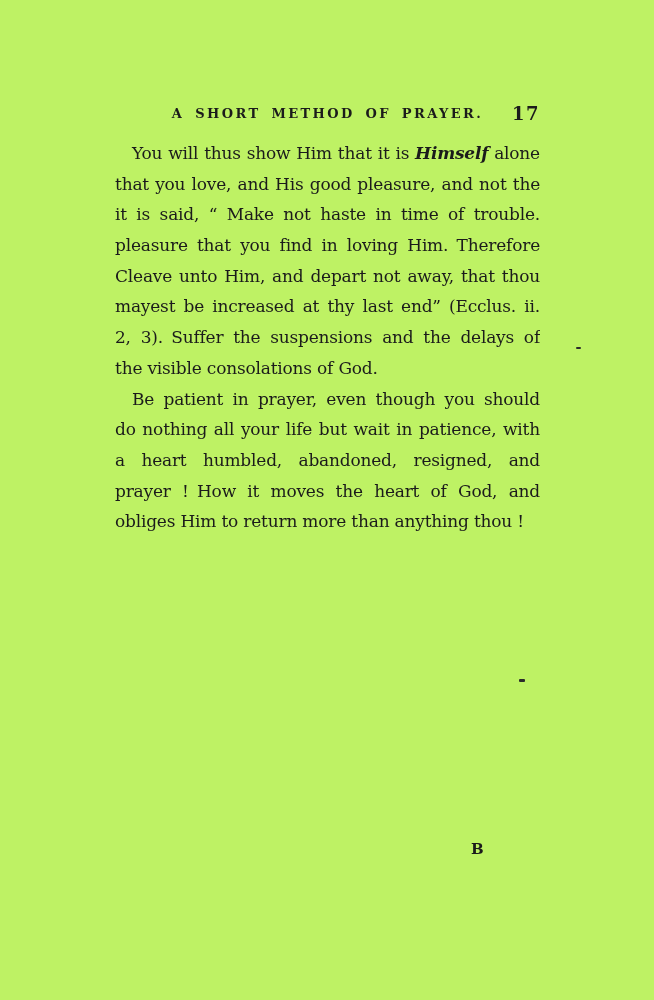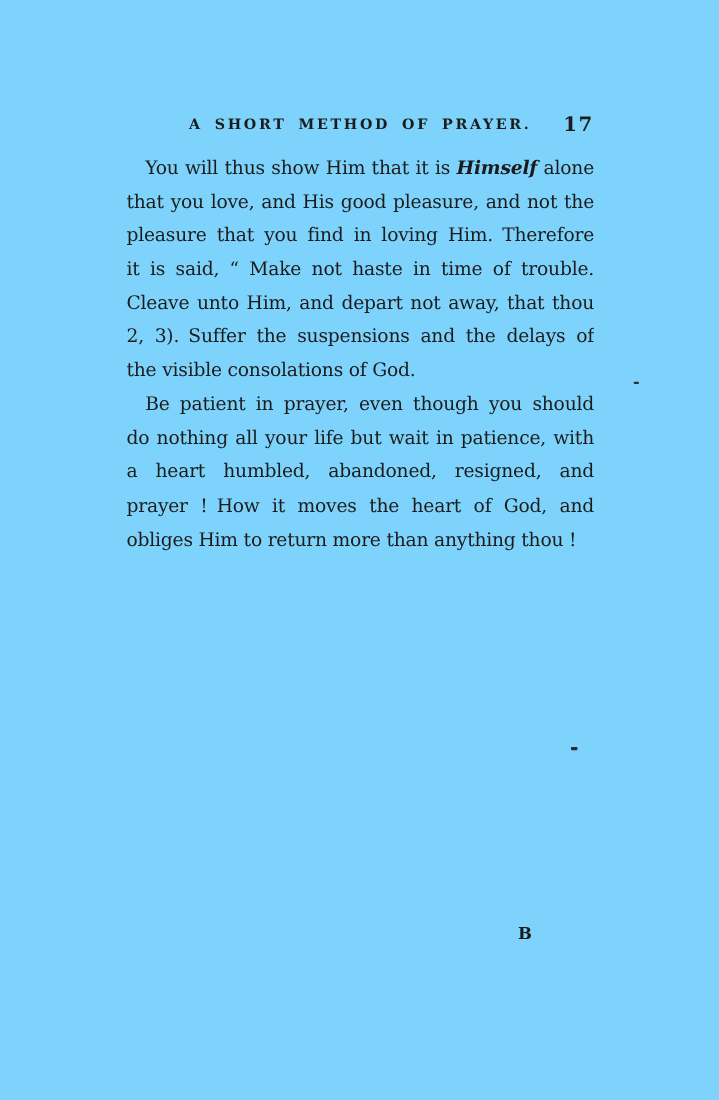--- a/index.html
+++ b/index.html
@@ -1,20 +1,20 @@
 <!DOCTYPE html>
 <html><head>
 <meta charset="utf-8">
 <style>
   html, body { margin: 0; padding: 0; }
   .page {
     position: relative;
     width: 654px;
     height: 1000px;
-    background: #7dd3fc;
+    background: #bef264;
     color: #1b1b1b;
     font-family: "DejaVu Serif", serif;
     overflow: hidden;
     text-decoration: underline;
   }
   .running-header {
     position: absolute;
     top: 105px;
     left: 115px;
     width: 425px;
@@ -83,23 +83,24 @@
   <div class="running-header">
     <span class="running-title">A SHORT METHOD OF PRAYER.</span>
     <span class="page-number">17</span>
   </div>
 
   <div class="page-body">
 
     <p class="para">
       <span class="line just indent"><span>You will thus show Him that it is </span><span class="em">Himself</span><span> alone</span></span>
       <span class="line just">that you love, and His good pleasure, and not the</span>
+      <span class="line just">it is said, “ Make not haste in time of trouble.</span>
       <span class="line just">pleasure that you find in loving Him. Therefore</span>
-      <span class="line just">it is said, “ Make not haste in time of trouble.</span>
       <span class="line just">Cleave unto Him, and depart not away, that thou</span>
+      <span class="line just">mayest be increased at thy last end” (Ecclus. ii.</span>
       <span class="line just">2, 3). Suffer the suspensions and the delays of</span>
       <span class="line">the visible consolations of God.</span>
     </p>
 
     <p class="para">
       <span class="line just indent">Be patient in prayer, even though you should</span>
       <span class="line just">do nothing all your life but wait in patience, with</span>
       <span class="line just">a heart humbled, abandoned, resigned, and content</span>
       <span class="line just">prayer ! How it moves the heart of God, and</span>
       <span class="line">obliges Him to return more than anything thou !</span>

